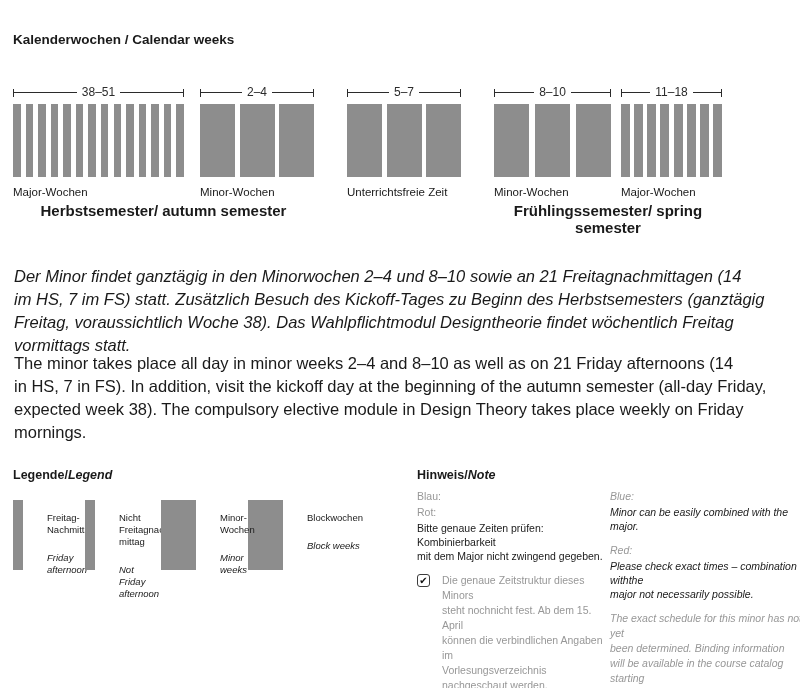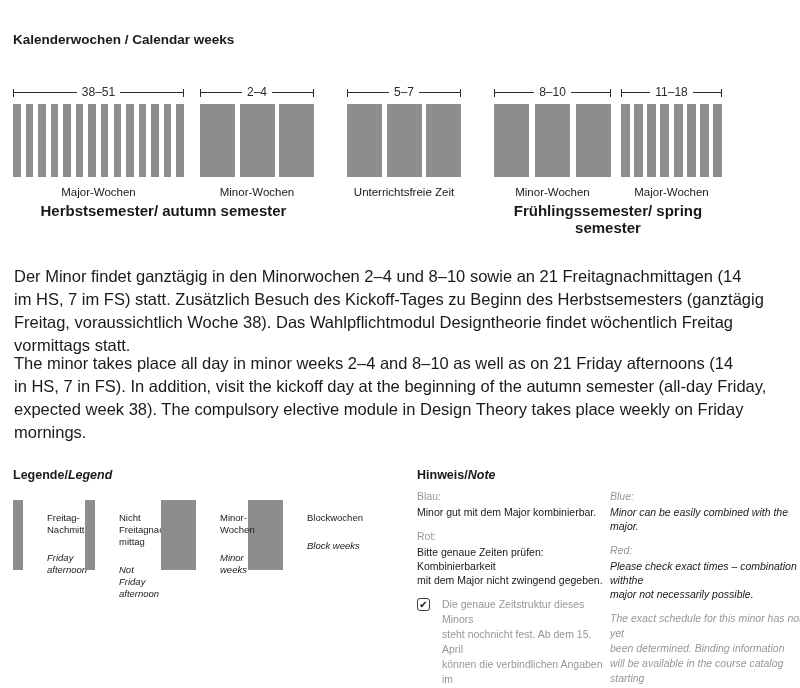--- a/index.html
+++ b/index.html
@@ -18,30 +18,30 @@
   .g5{left:621px;width:101px;}
   .bracket{display:flex;align-items:center;height:13px;color:#2b2b2b;}
   .tick{width:1px;height:8px;background:#2b2b2b;flex:none;}
   .bline{flex:1;height:1px;background:#2b2b2b;}
   .num{font-size:12px;line-height:13px;padding:0 5px;flex:none;}
   .bars{display:flex;justify-content:space-between;height:73px;margin-top:5px;}
   .bar{height:100%;}
   .g1 .bar{width:7.5px;}
   .g2 .bar,.g3 .bar,.g4 .bar{width:35px;}
   .g5 .bar{width:9px;}
-  .glabel{margin-top:9px;text-align:center;font-size:11.5px;}
+  .glabel{margin-top:9px;font-size:11.5px;}
 
   .sem{position:absolute;top:202px;font-weight:bold;font-size:15px;text-align:center;}
   .sem1{left:13px;width:301px;}
   .sem2{left:480px;width:256px;}
 
   
   .para{position:absolute;left:14px;width:782px;font-size:16.5px;line-height:23px;
         white-space:pre-line;}
-  #para-de{top:265px;}
+  #para-de{top:265px;font-style:italic;}
   #para-en{top:352px;}
 
   
   .sechead{position:absolute;top:468px;font-size:12.5px;font-weight:bold;}
   #legend-head{left:13px;}
   #note-head{left:417px;}
   .it{font-style:italic;}
 
   
   .litem{position:absolute;top:500px;display:flex;align-items:flex-start;}
@@ -222,21 +222,20 @@
 Wochen</div>
       <div class="en">Minor
 weeks</div>
     </div>
   </div>
 
   <div class="sechead" id="note-head"><span>Hinweis/</span><span class="it">Note</span></div>
 
   <div class="notecol" id="note-de">
     <div class="nlabel muted" style="color: rgb(151, 151, 151);">Blau:</div>
-    <div class="ntext">Minor gut mit dem Major kombinierbar.</div>
     <div class="nlabel muted" style="color: rgb(151, 151, 151);">Rot:</div>
     <div class="ntext">Bitte genaue Zeiten prüfen: Kombinierbarkeit
 mit dem Major nicht zwingend gegeben.</div>
     <div class="noterow">
       <div class="checkbox">✔</div>
       <div class="cbtext muted" style="color: rgb(151, 151, 151);">Die genaue Zeitstruktur dieses Minors
 steht nochnicht fest. Ab dem 15. April
 können die verbindlichen Angaben im
 Vorlesungsverzeichnis
 nachgeschaut werden.</div>

